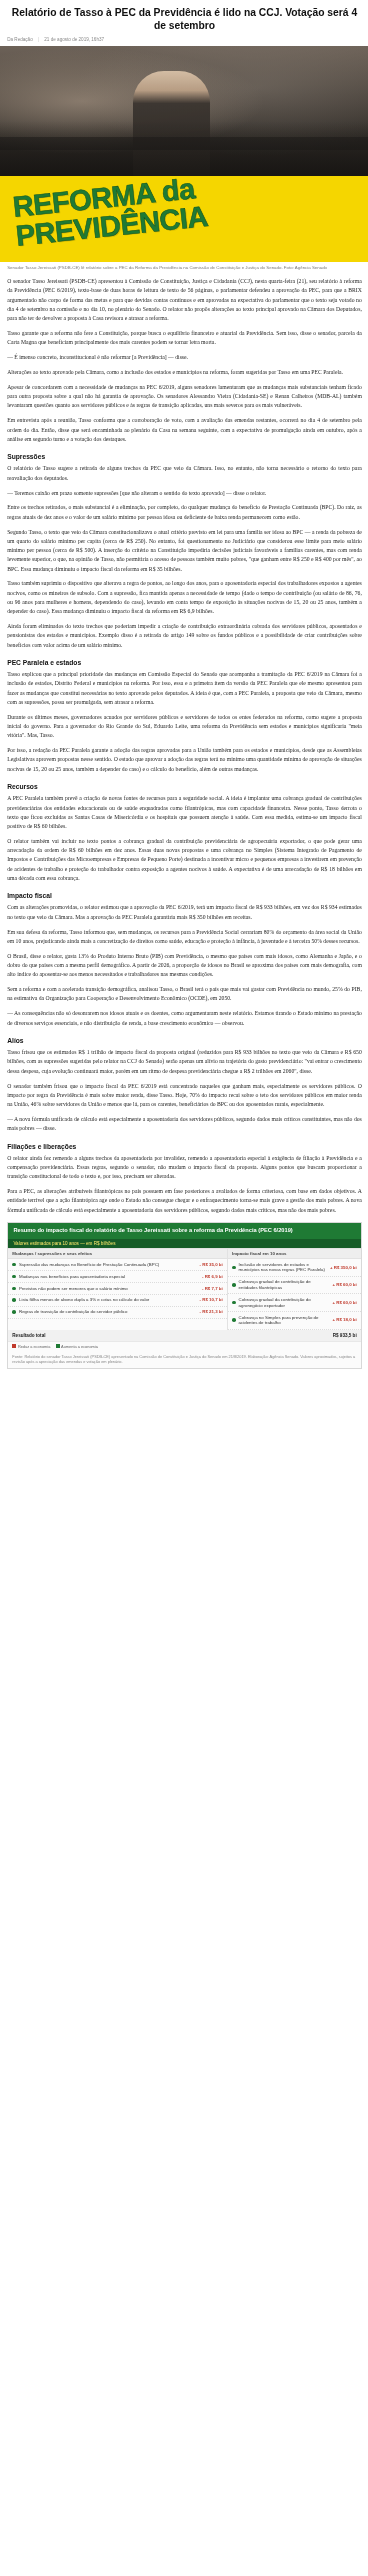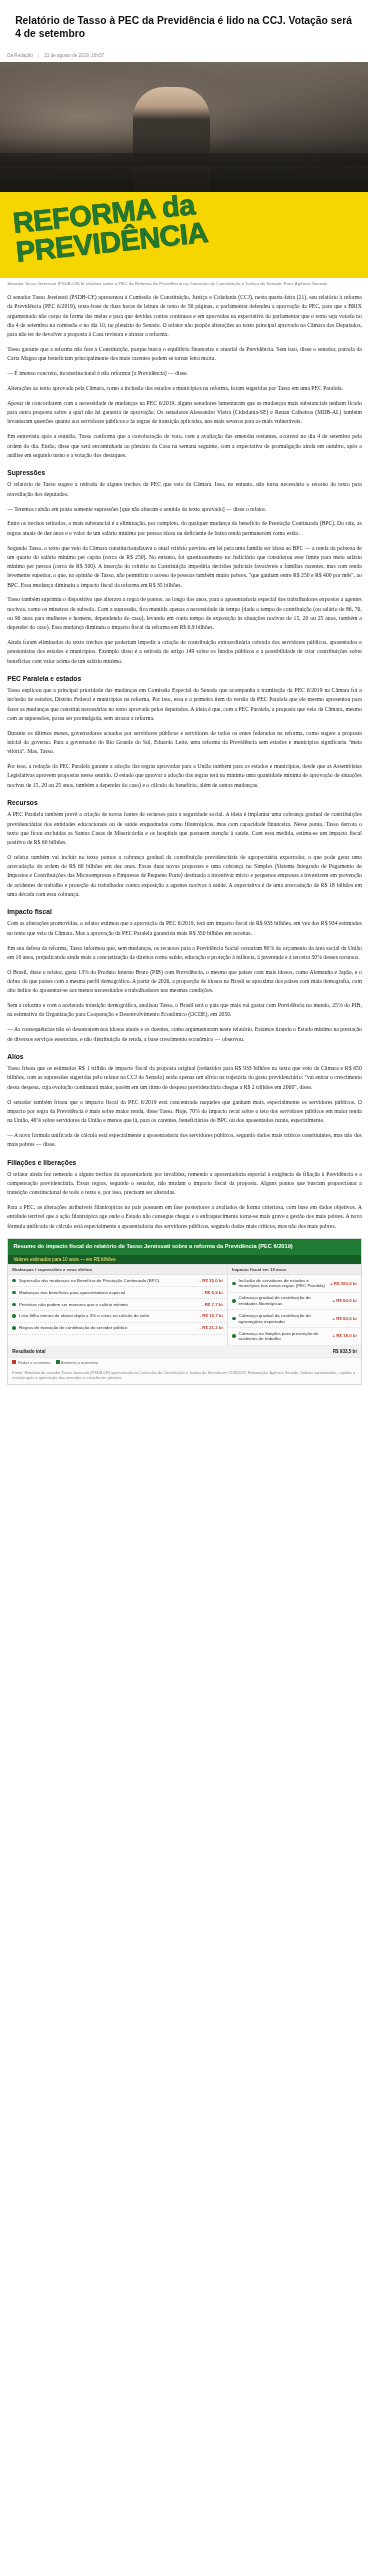--- a/index.html
+++ b/index.html
@@ -11,21 +11,22 @@
     color: #222;
   }
   .page { width: 369px; padding: 0 0 10.3px 0; }
   .headline {
     font-family: "Liberation Sans", sans-serif;
     font-size: 10.3px;
     line-height: 1.25;
     font-weight: bold;
     color: #111;
     padding: 7.2px 7.2px 4.1px 7.2px;
-    margin: 8px;
+    margin: 0;
+    text-align: center;
   }
   .byline {
     font-family: "Liberation Sans", sans-serif;
     font-size: 4.6px;
     color: #8a8a8a;
     padding: 0 7.2px 4.1px 7.2px;
     display: flex;
     gap: 5.2px;
     align-items: center;
   }

